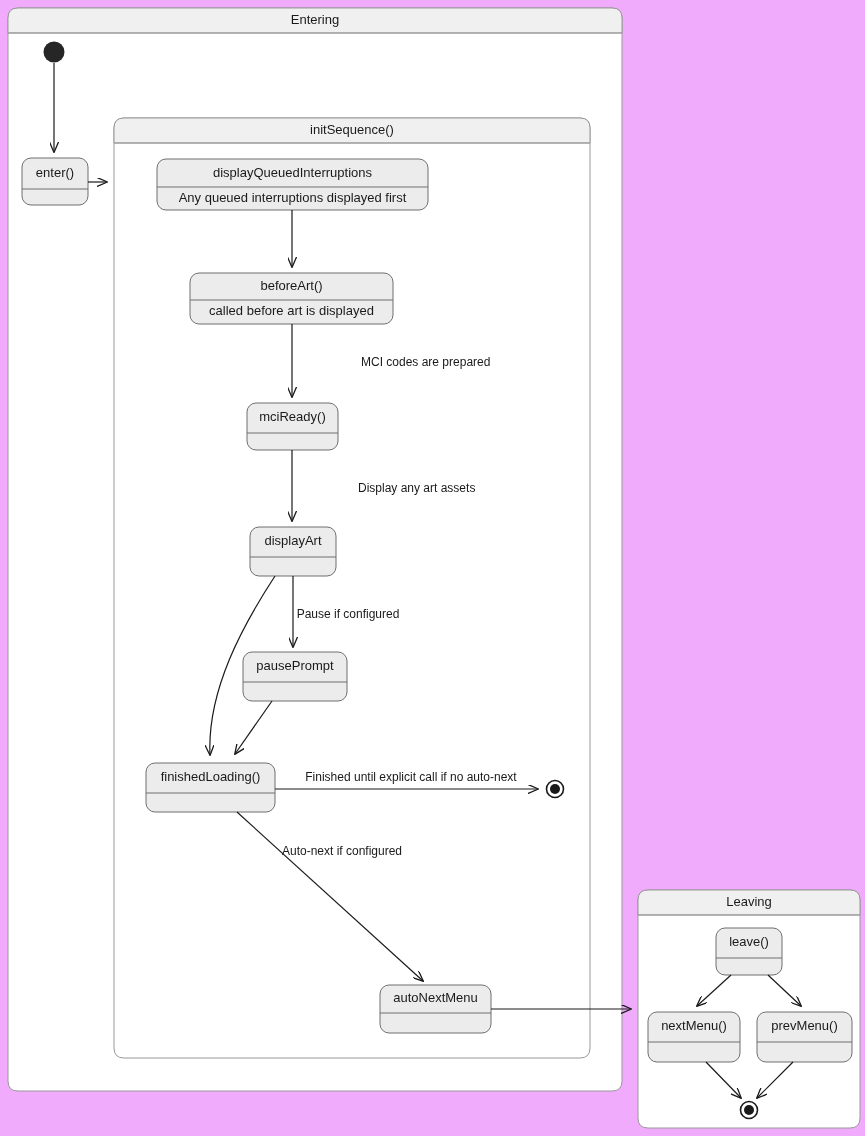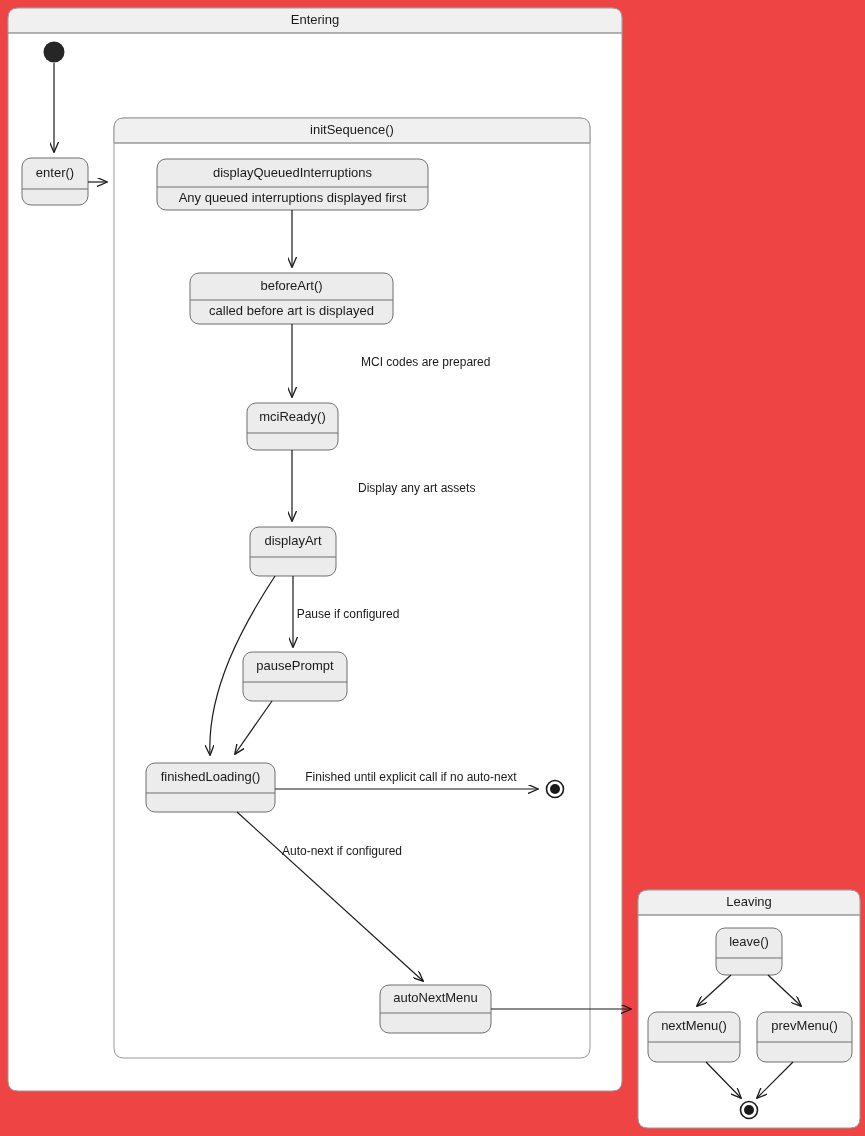--- a/index.html
+++ b/index.html
@@ -9,21 +9,21 @@
     background: #ffffff;
   }
   body {
     font-family: "Liberation Sans", "DejaVu Sans", sans-serif;
   }
   #diagram-root {
     position: relative;
     width: 865px;
     height: 1136px;
     overflow: hidden;
-    background: #ef4444;
+    background: #f0abfc;
   }
   svg#diagram-svg {
     position: absolute;
     left: 0;
     top: 0;
     width: 865px;
     height: 1136px;
     display: block;
   }
   .composite-frame {

